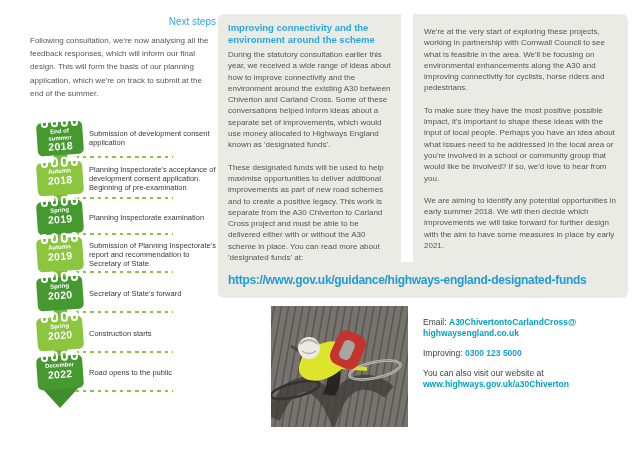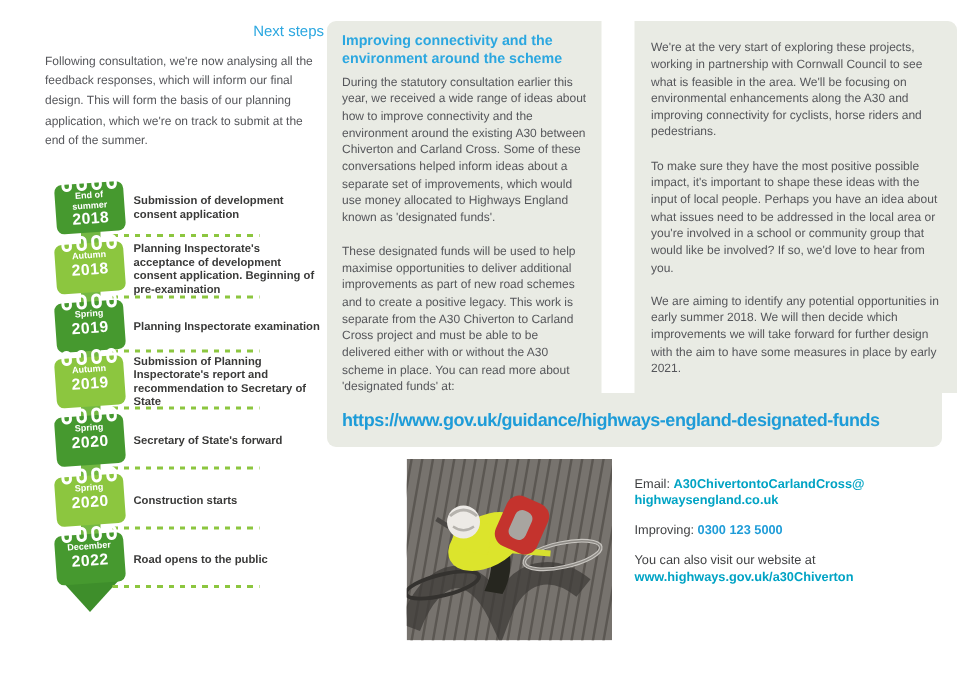--- a/index.html
+++ b/index.html
@@ -33,32 +33,32 @@
     padding-top:5px;
   }
   .cal.dark { background:#46992F; }
   .cal.light { background:#8CC63F; }
   .rings { position:absolute; top:-5px; left:5px; display:flex; gap:3px; }
   .rings span { width:7px; height:10px; border:2px solid #fff; border-radius:3.5px; background:transparent; display:block; }
   .cal .season { font-size:6px; line-height:6.5px; font-weight:700; width:36px; margin:1px auto 0; }
   .cal .year { font-size:10.5px; line-height:11px; font-weight:700; letter-spacing:.3px; }
   .tlabel {
     position:relative; flex:1; font-size:7.5px; line-height:9px; color:#3A3A39;
-    padding-left:1px; height:100%; display:flex; align-items:center;font-weight:bold;
+    padding-left:1px; height:100%; display:flex; align-items:center;
   }
   .tlabel::after {
     content:""; position:absolute; left:-13px; bottom:0; width:98px; height:2px;
     background:repeating-linear-gradient(90deg, #8CC63F 0 3.5px, transparent 3.5px 7.5px);
   }
 
   
   .panel { position:absolute; left:218px; top:14px; width:410px; height:284px;text-decoration:underline; }
   .panel-col { position:absolute; top:0; height:248px; background:#E9EBE4; }
   .panel-col1 { left:0; width:183px; border-radius:6px 0 0 0; padding:8px 10px 0 10px; }
-  .panel-col2 { left:205px; width:215px; border-radius:0 6px 0 0; padding:12px 12px 0 11px; }
+  .panel-col2 { left:195px; width:215px; border-radius:0 6px 0 0; padding:12px 12px 0 11px; }
   .panel h3 { font-size:9.5px; line-height:11.5px; color:#2BA7E0; font-weight:700; margin-bottom:4px; }
   .panel p { font-size:8px; line-height:11.3px; color:#55565A; margin-bottom:11px; }
   .url-band {
     position:absolute; left:0; top:248px; width:410px; height:36px;
     background:#E9EBE4; border-radius:0 0 6px 6px;
     display:flex; align-items:center; padding:0 10px;
   }
   .url-band a {
     font-size:12px; font-weight:700; color:#1E9CD8; text-decoration:none;
     letter-spacing:-0.3px; white-space:nowrap; cursor:pointer;

